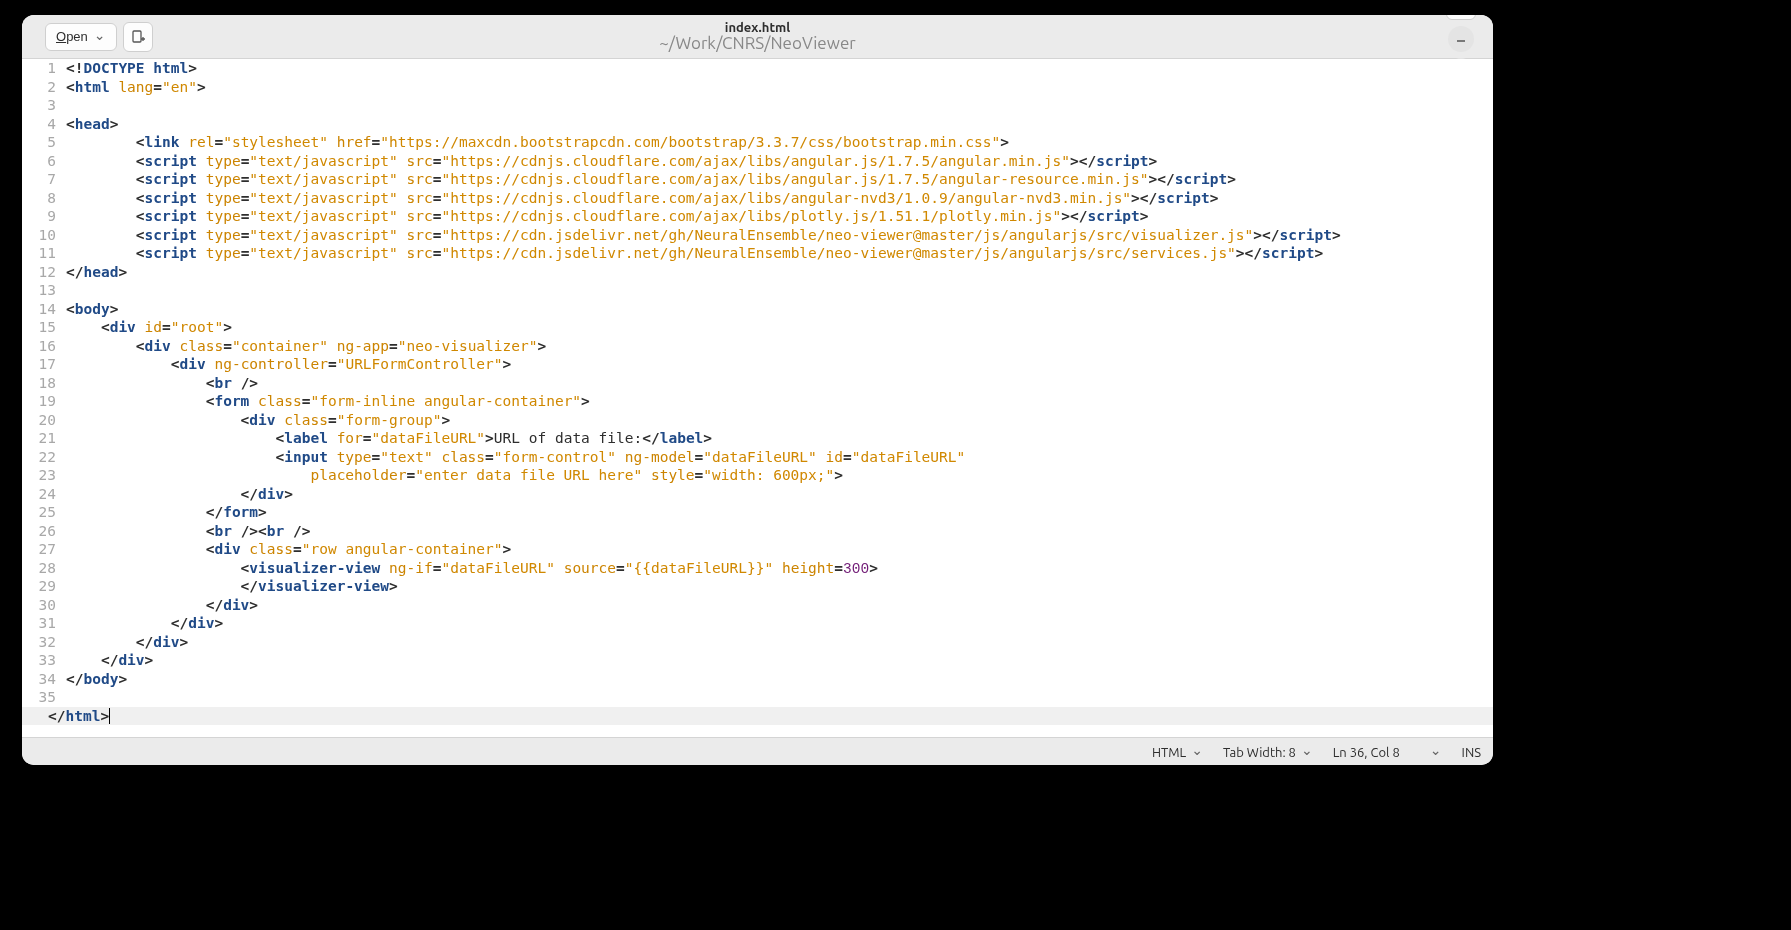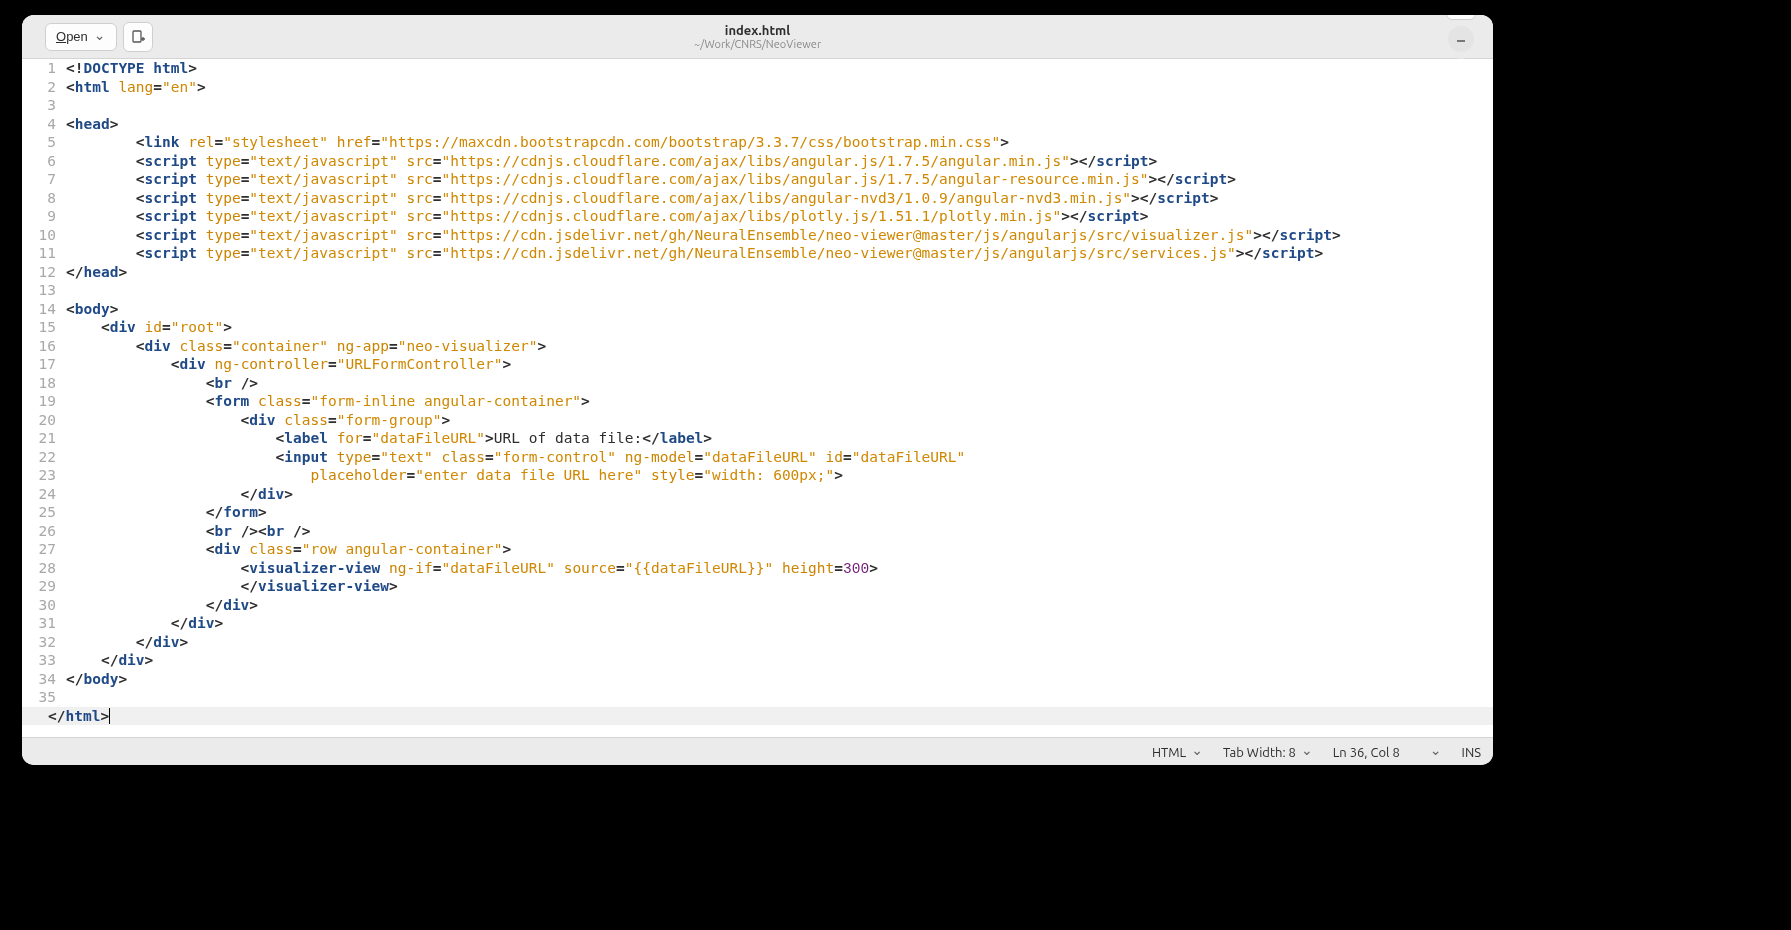--- a/index.html
+++ b/index.html
@@ -34,21 +34,21 @@
 }
 .titlebar-left { display: flex; align-items: center; gap: 6px; padding-left: 17px; }
 .titlebar-center {
   position: absolute;
   left: 50%;
   transform: translateX(-50%);
   text-align: center;
   line-height: 1.1;
 }
 .titlebar-title { font-size: 13px; font-weight: 700; color: #2e2e2e; }
-.titlebar-subtitle { font-size: 11px; color: #888; }
+.titlebar-subtitle { font-size: 17px; color: #888; }
 .titlebar-right { margin-left: auto; display: flex; align-items: center; gap: 6px; flex-direction: column; }
 .btn {
   background: #fdfdfd;
   border: 1px solid #cfcfcf;
   border-radius: 6px;
   padding: 5px 10px;
   font-size: 13px;
   color: #2e2e2e;
   display: flex;
   align-items: center;

